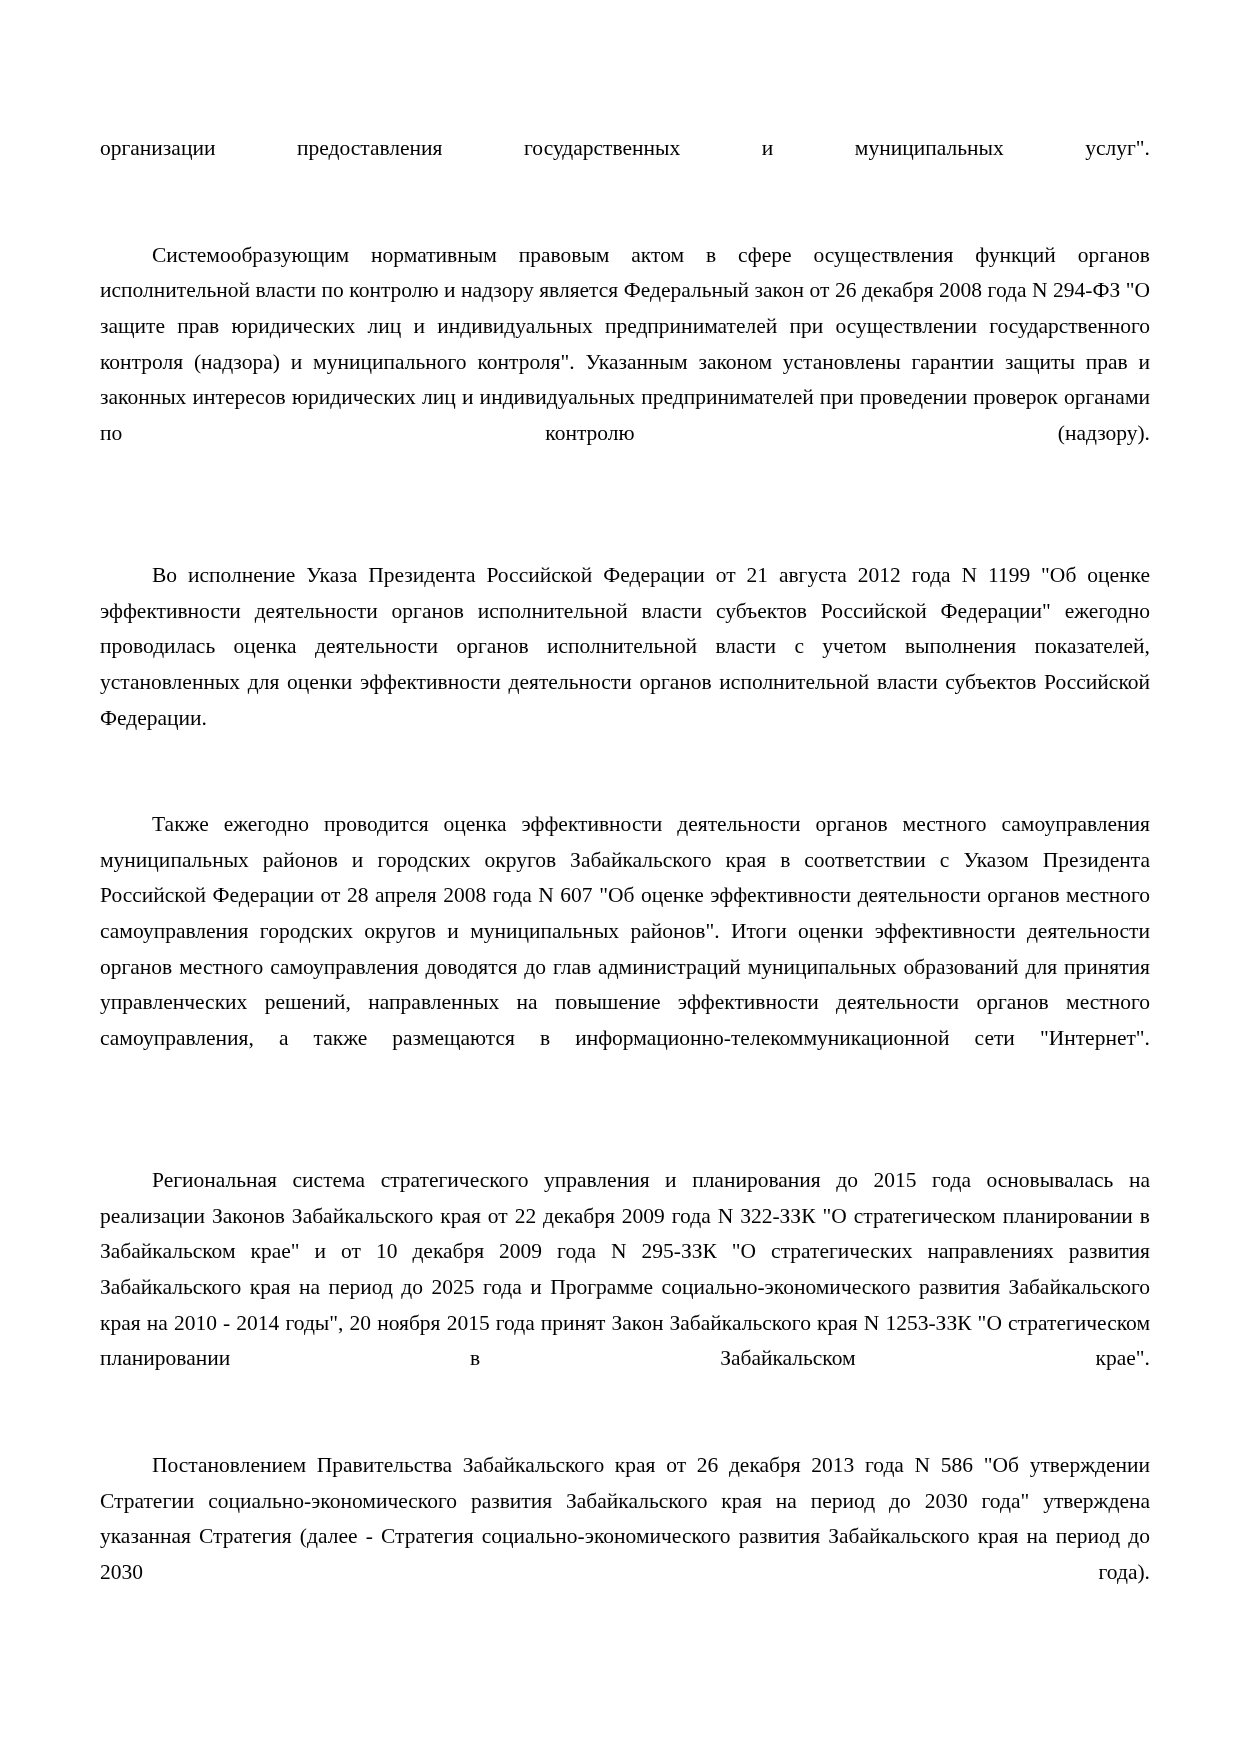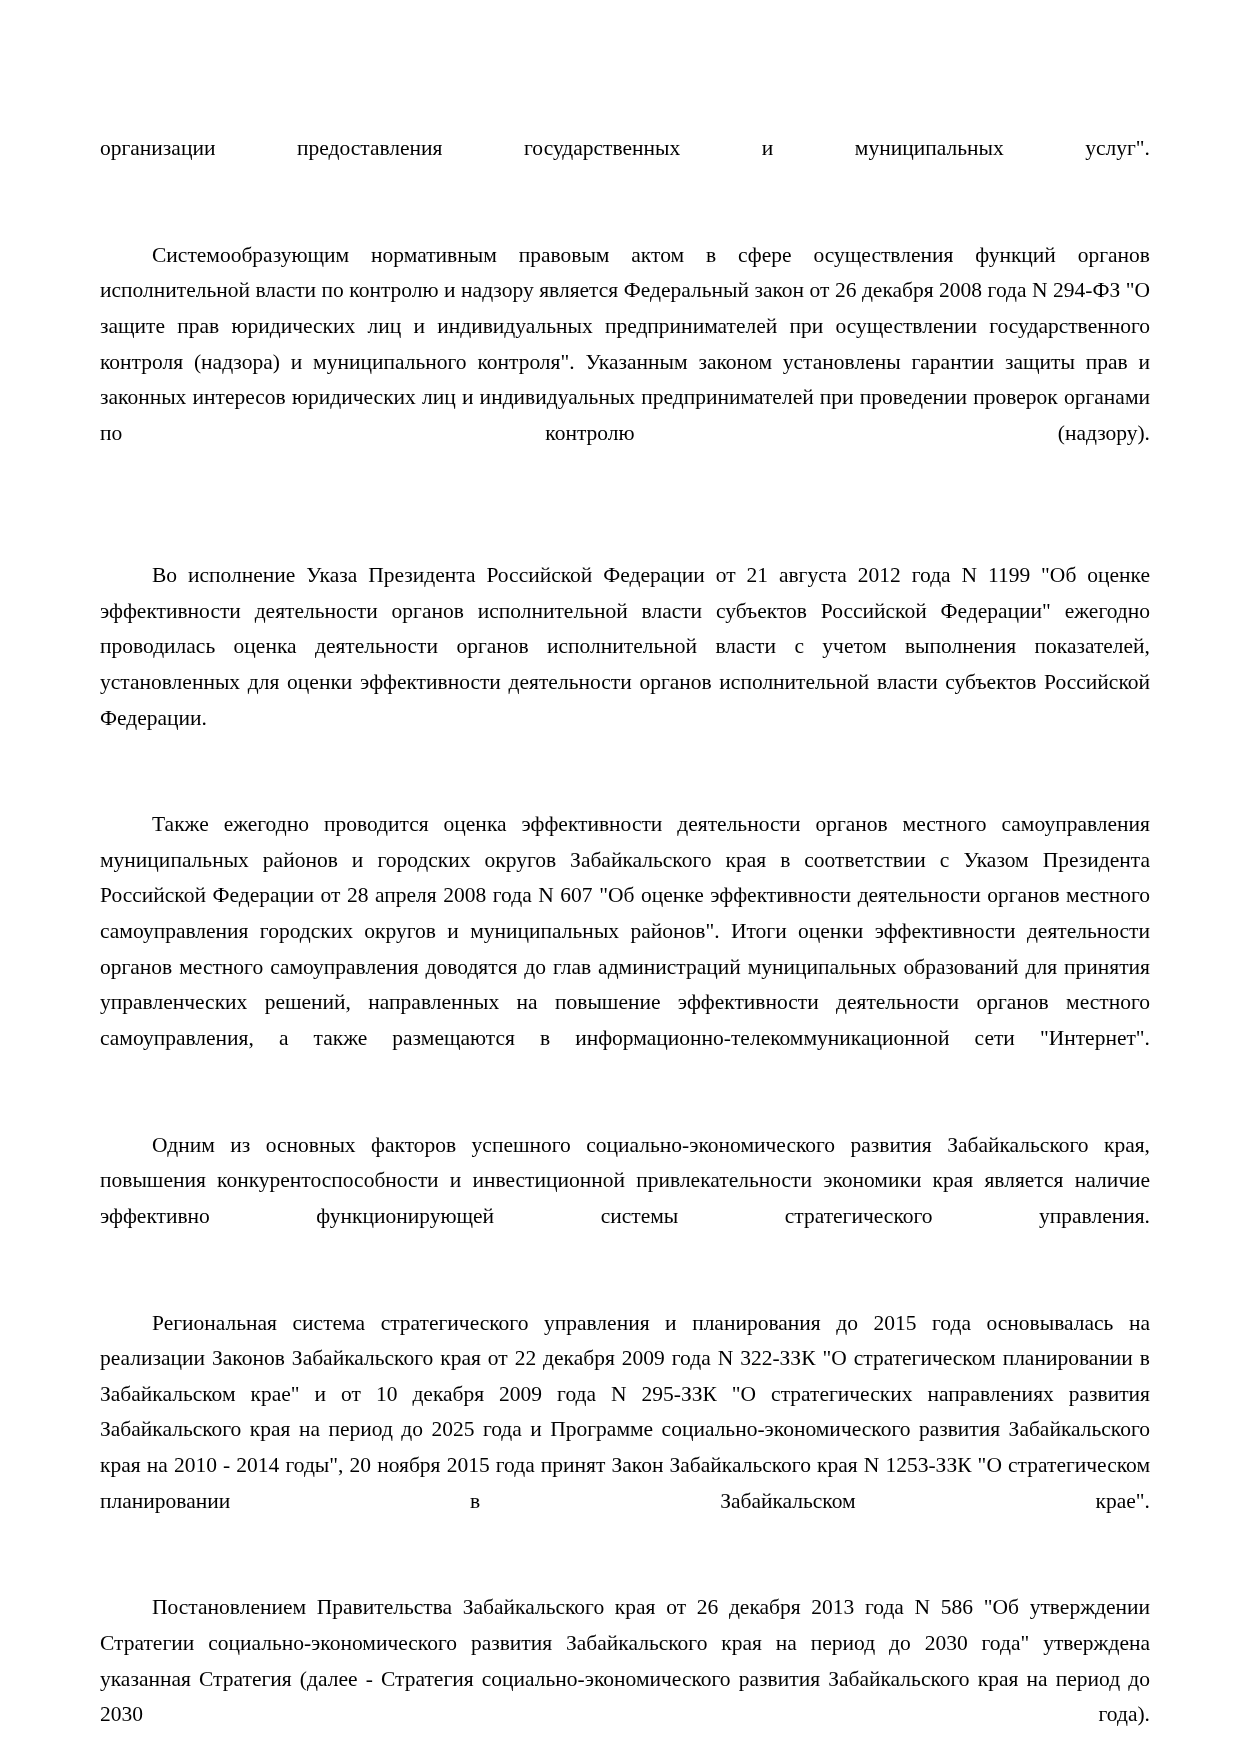--- a/index.html
+++ b/index.html
@@ -63,21 +63,20 @@
     <p class="spacer"></p>
 
     <p class="spacer"></p>
 
     <p class="para indent">Во исполнение Указа Президента Российской Федерации от 21 августа 2012 года N 1199 "Об оценке эффективности деятельности органов исполнительной власти субъектов Российской Федерации" ежегодно проводилась оценка деятельности органов исполнительной власти с учетом выполнения показателей, установленных для оценки эффективности деятельности органов исполнительной власти субъектов Российской Федерации.</p>
     <p class="spacer"></p>
 
     <p class="para indent">Также ежегодно проводится оценка эффективности деятельности органов местного самоуправления муниципальных районов и городских округов Забайкальского края в соответствии с Указом Президента Российской Федерации от 28 апреля 2008 года N 607 "Об оценке эффективности деятельности органов местного самоуправления городских округов и муниципальных районов". Итоги оценки эффективности деятельности органов местного самоуправления доводятся до глав администраций муниципальных образований для принятия управленческих решений, направленных на повышение эффективности деятельности органов местного самоуправления, а также размещаются в информационно-телекоммуникационной сети "Интернет".</p>
     <p class="spacer"></p>
 
-    <p class="para indent">Одним из основных факторов успешного социально-экономического развития Забайкальского края, повышения конкурентоспособности и инвестиционной привлекательности экономики края является наличие эффективно функционирующей системы стратегического управления.</p>
     <p class="spacer"></p>
 
     <p class="para indent">Региональная система стратегического управления и планирования до 2015 года основывалась на реализации Законов Забайкальского края от 22 декабря 2009 года N 322-ЗЗК "О стратегическом планировании в Забайкальском крае" и от 10 декабря 2009 года N 295-ЗЗК "О стратегических направлениях развития Забайкальского края на период до 2025 года и Программе социально-экономического развития Забайкальского края на 2010 - 2014 годы", 20 ноября 2015 года принят Закон Забайкальского края N 1253-ЗЗК "О стратегическом планировании в Забайкальском крае".</p>
     <p class="spacer"></p>
 
     <p class="para indent">Постановлением Правительства Забайкальского края от 26 декабря 2013 года N 586 "Об утверждении Стратегии социально-экономического развития Забайкальского края на период до 2030 года" утверждена указанная Стратегия (далее - Стратегия социально-экономического развития Забайкальского края на период до 2030 года).</p>
 
   </div>
 </div>
 

